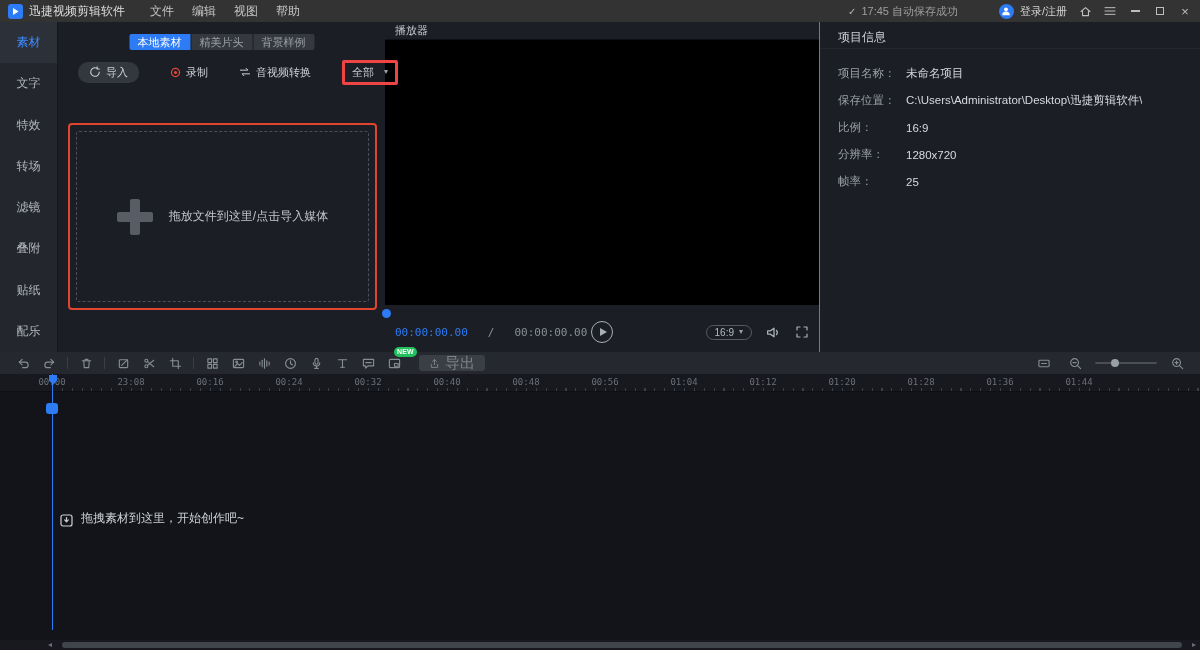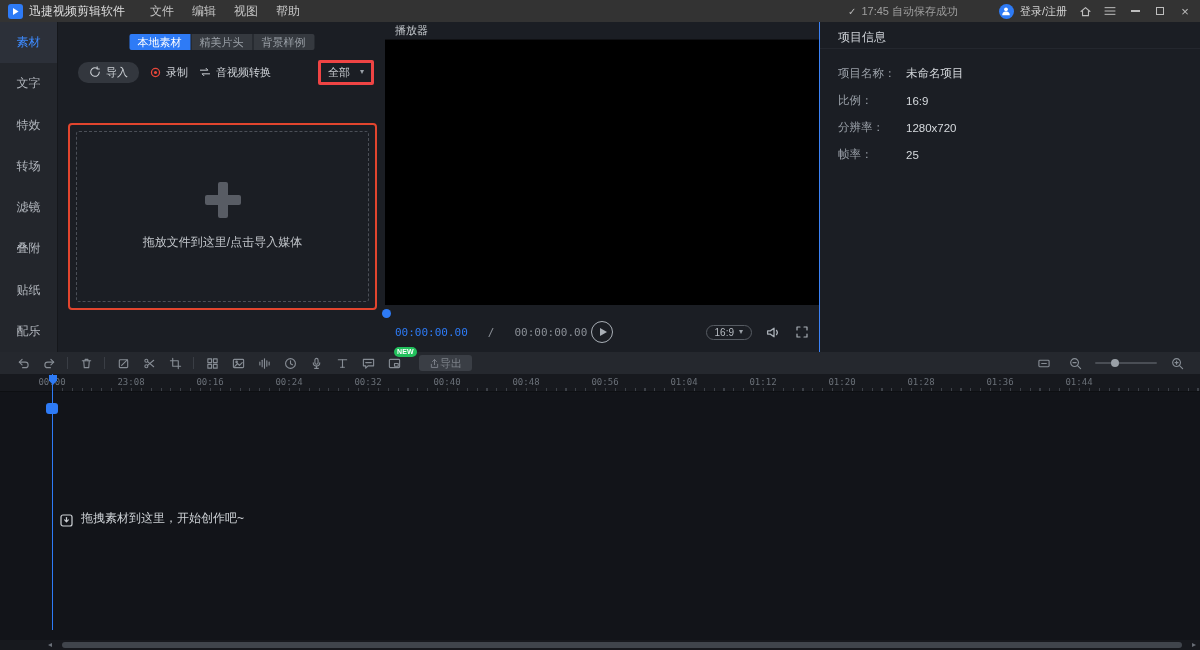--- a/index.html
+++ b/index.html
@@ -30,27 +30,27 @@
 .side-item.active{background:#2c3039;color:#3e8bff}
 
 
 .material{width:327px;background:#1b1e24;position:relative}
 .tabs{position:absolute;top:12px;left:50%;transform:translateX(-50%);display:flex}
 .tab{width:61px;height:16px;line-height:16px;text-align:center;font-size:11px;background:#35393f;color:#9aa0a7;cursor:pointer;white-space:nowrap}
 .tab:first-child{border-radius:2px 0 0 2px}
 .tab:last-child{border-radius:0 2px 2px 0}
 .tab+.tab{margin-left:1px}
 .tab.active{background:var(--accent-blue,#2e7bf6);color:#fff}
-.actions{position:absolute;top:40px;left:20px;right:11px;height:20px;display:flex;align-items:center;gap:11px;font-size:11px;color:#ccd0d5}
+.actions{position:absolute;top:40px;left:20px;right:11px;height:20px;display:flex;align-items:center;gap:31px;font-size:11px;color:#ccd0d5}
 .pill-btn{display:flex;align-items:center;gap:5px;background:#33373e;border-radius:10px;padding:3px 11px;cursor:pointer;white-space:nowrap}
 .flat-btn{display:flex;align-items:center;gap:5px;cursor:pointer;white-space:nowrap}
 .filter-select{margin-left:auto;display:flex;align-items:center;gap:10px;border:3px solid #ef4444;border-radius:2px;padding:2px 7px;color:#c6cacf;cursor:pointer;white-space:nowrap}
 .caret{font-size:8px;color:#9aa0a7;line-height:1}
 .dropzone{position:absolute;top:101px;left:10px;width:309px;height:187px;border:2px solid var(--dropzone-border,#e2452e);border-radius:4px;cursor:pointer}
-.dropzone-inner{position:absolute;inset:6px;border:1px dashed #4b4f57;border-radius:3px;display:flex;flex-direction:column;align-items:center;justify-content:center;gap:16px}
+.dropzone-inner{position:absolute;inset:6px;border:1px dashed #4b4f57;border-radius:3px;display:flex;flex-direction:row;align-items:center;justify-content:center;gap:16px}
 .plus{position:relative;width:36px;height:36px}
 .plus::before{content:"";position:absolute;left:13px;top:0;width:10px;height:36px;background:#585c64;border-radius:2px}
 .plus::after{content:"";position:absolute;top:13px;left:0;width:36px;height:10px;background:#585c64;border-radius:2px}
 .dz-text{font-size:12px;color:#c2c6cb;white-space:nowrap}
 
 
 .player{flex:1;display:flex;flex-direction:column;background:#6d28d9;border-right:1px solid #3b82f6}
 .panel-header{height:18px;background:#1b1e24;display:flex;align-items:center;padding-left:10px;font-size:11px;color:#c5c9ce;border-bottom:1px solid #101114;flex-shrink:0}
 .video{flex:1;background:#000}
 .controls{height:47px;background:#1b1e24;position:relative;flex-shrink:0}
@@ -70,21 +70,21 @@
 .project-divider{position:absolute;top:26px;left:0;right:0;height:1px;background:#24272e}
 .project-fields{position:absolute;top:38px;left:18px;right:10px;font-size:11.5px}
 .prow{display:flex;align-items:center;height:27px}
 .plabel{width:68px;color:#9aa0a8;flex-shrink:0;white-space:nowrap}
 .pvalue{color:#d6dade;white-space:nowrap;overflow:hidden}
 
 
 .toolbar{position:absolute;top:352px;left:0;width:1200px;height:22px;background:#25282e;display:flex;align-items:center;padding:0 12px;gap:4px;z-index:10}
 .tool-btn{width:22px;height:18px;display:flex;align-items:center;justify-content:center;color:#878d95;cursor:pointer;position:relative}
 .tool-sep{width:1px;height:12px;background:#3a3e45;margin:0 3px}
-.export-btn{margin-left:10px;display:flex;align-items:center;background:#3a3e45;border-radius:3px;height:16px;padding:0 10px;font-size:11px;color:#7d828a;cursor:default;white-space:nowrap}
+.export-btn{margin-left:10px;display:flex;align-items:center;gap:5px;background:#3a3e45;border-radius:3px;height:16px;padding:0 10px;font-size:15px;color:#7d828a;cursor:default;white-space:nowrap}
 .new-badge{position:absolute;top:-7px;left:11px;background:var(--new-badge-green,#22c05c);color:#fff;font-size:7px;font-weight:bold;padding:1px 3px;border-radius:5px;line-height:1.1;letter-spacing:.2px}
 .tool-right{margin-left:auto;display:flex;align-items:center;gap:9px;color:#878d95}
 .zoom-slider{width:62px;height:2px;background:#4a4e55;border-radius:1px;position:relative;cursor:pointer}
 .zoom-handle{position:absolute;left:16px;top:-3px;width:8px;height:8px;border-radius:50%;background:#9aa0a7;cursor:grab}
 
 
 .ruler{position:absolute;top:374px;left:0;width:1200px;height:17px;background:#17191e;overflow:hidden;cursor:pointer}
 .ruler-label{position:absolute;top:3px;transform:translateX(-50%);font-size:9px;color:#6a7078;font-family:"DejaVu Sans Mono",monospace;white-space:nowrap}
 .ruler-ticks{position:absolute;bottom:0;left:52px;width:1148px;height:3px;background:repeating-linear-gradient(to right,#3c4047 0 1px,transparent 1px 9.875px)}
 .timeline{position:absolute;top:391px;left:0;width:1200px;height:249px;background:#121419;border-top:1px solid #0d0f12}
@@ -246,20 +246,24 @@
 
   <section class="project">
     <div class="project-title">项目信息</div>
     <div class="project-divider"></div>
     <div class="project-fields">
       <div class="prow">
         <span class="plabel">项目名称：</span>
         <span class="pvalue">未命名项目</span>
       </div>
       <div class="prow">
+        <span class="plabel">保存位置：</span>
+        <span class="pvalue">C:\Users\Administrator\Desktop\迅捷剪辑软件\</span>
+      </div>
+      <div class="prow">
         <span class="plabel">比例：</span>
         <span class="pvalue">16:9</span>
       </div>
       <div class="prow">
         <span class="plabel">分辨率：</span>
         <span class="pvalue">1280x720</span>
       </div>
       <div class="prow">
         <span class="plabel">帧率：</span>
         <span class="pvalue">25</span>

